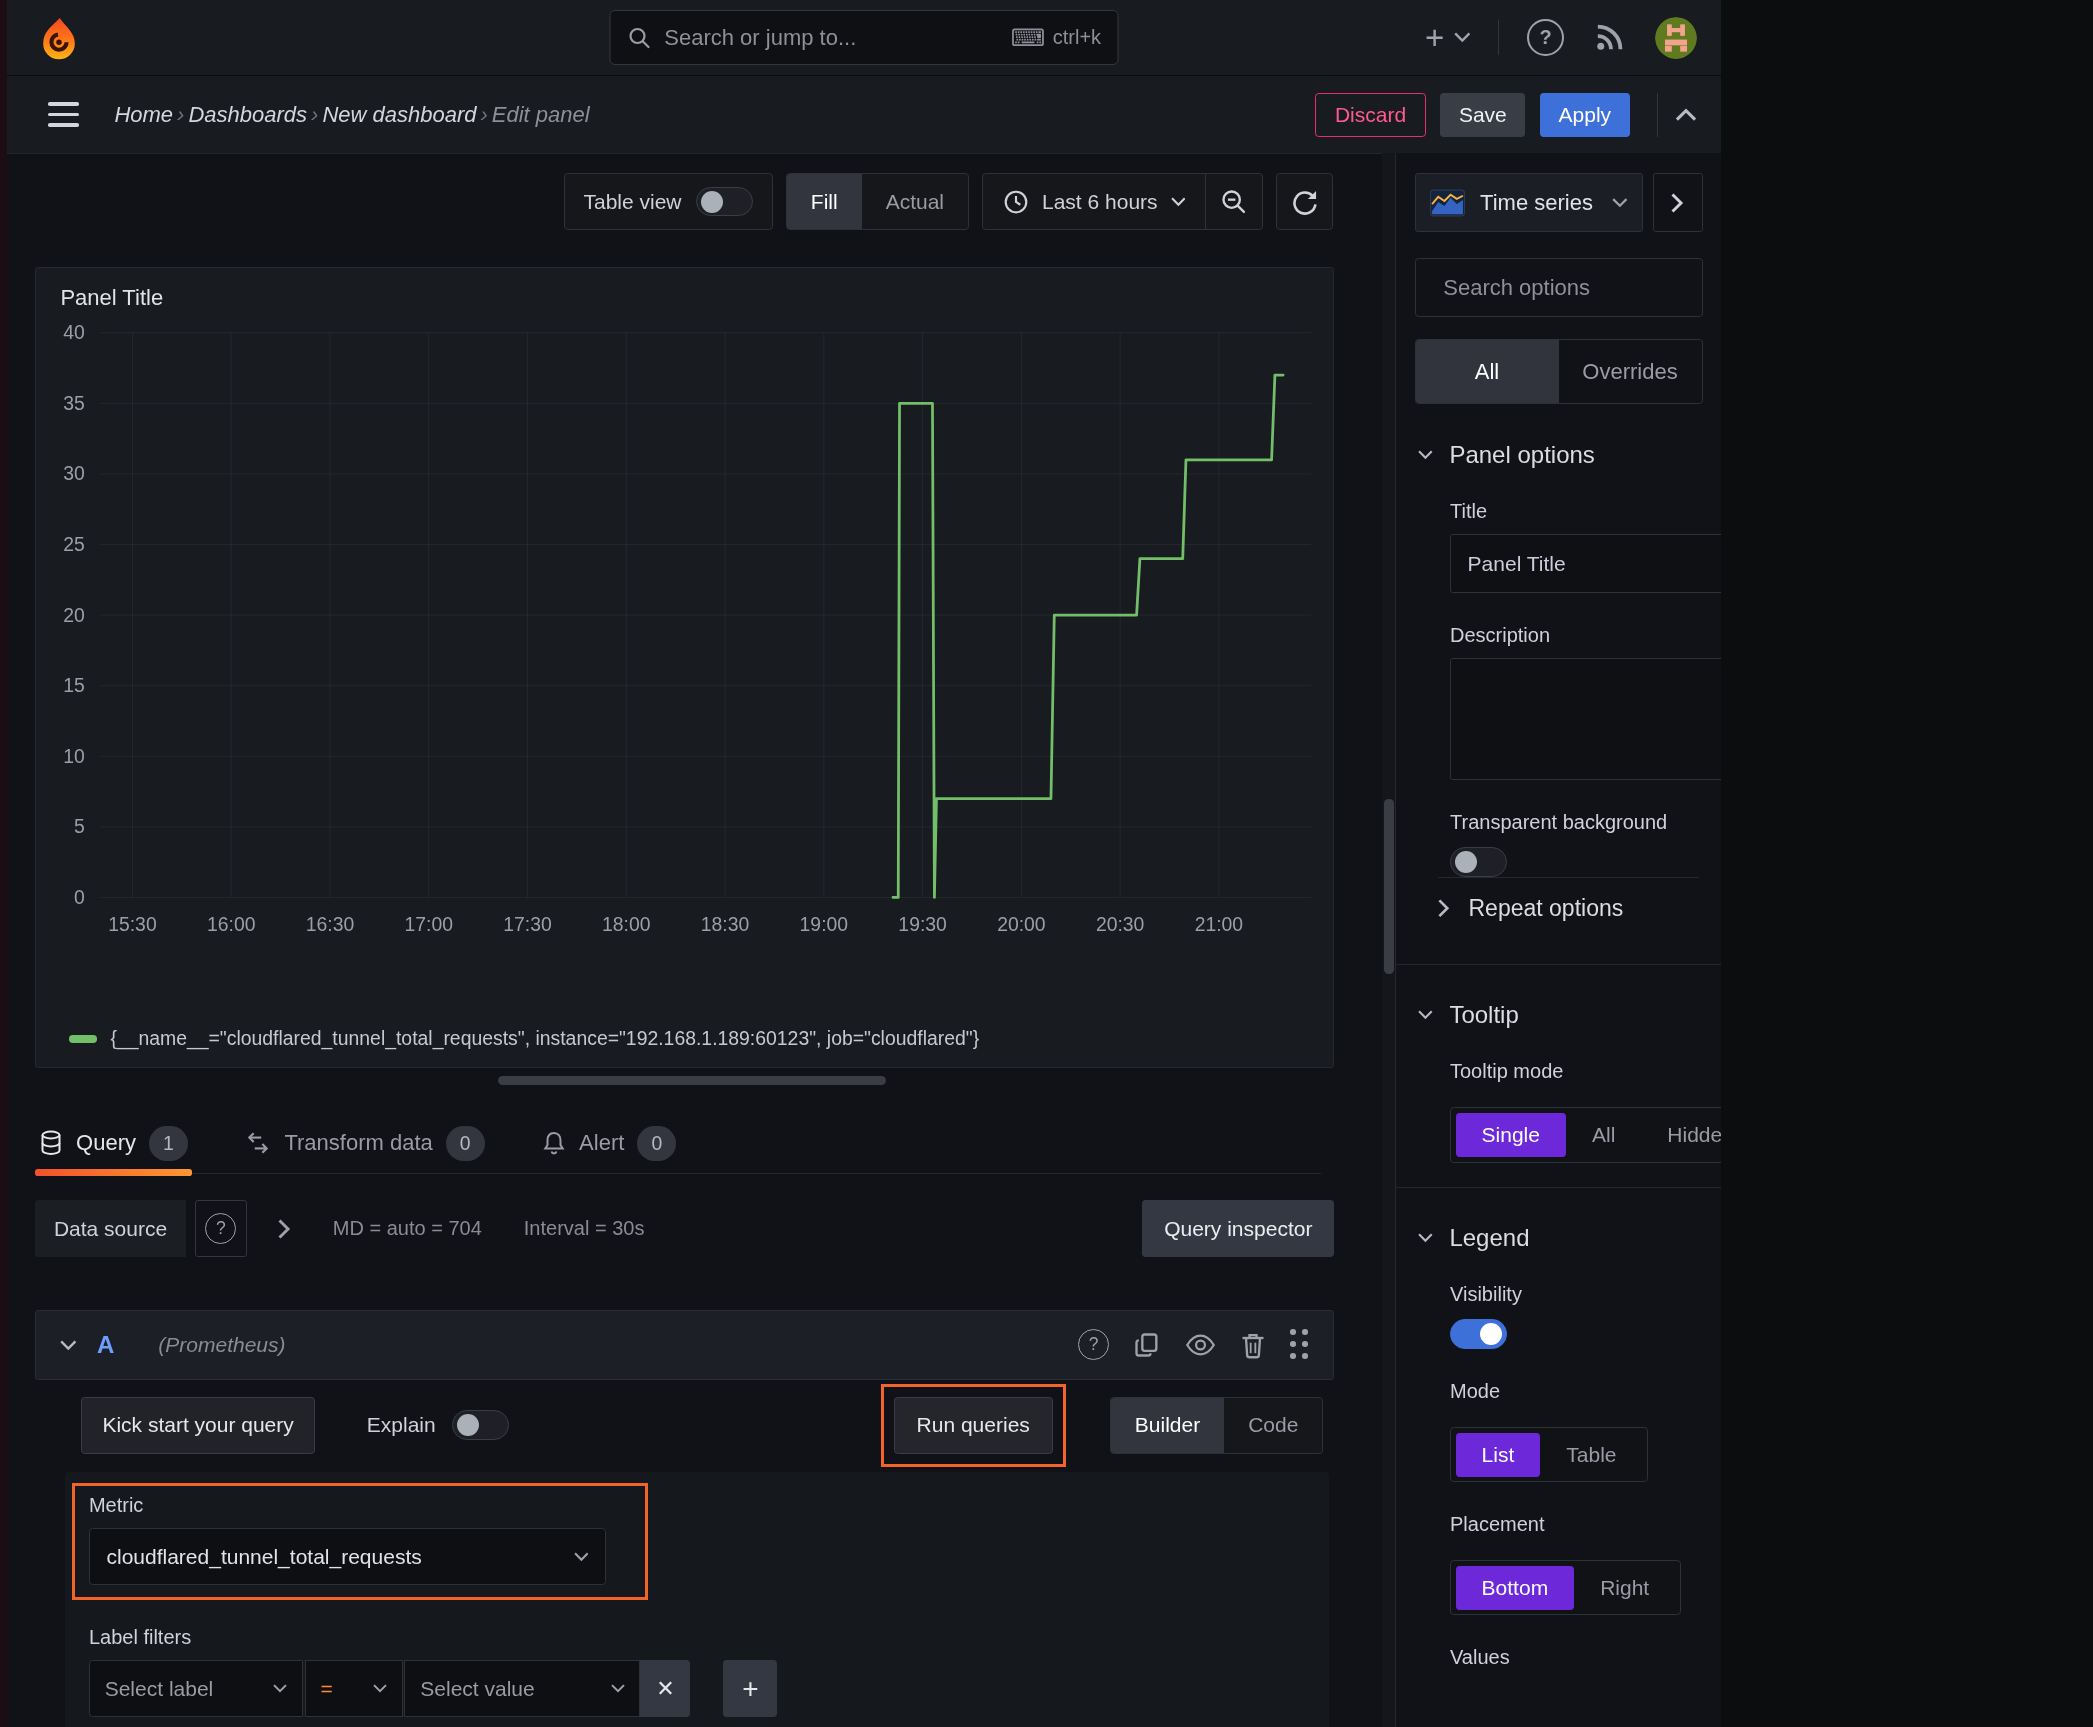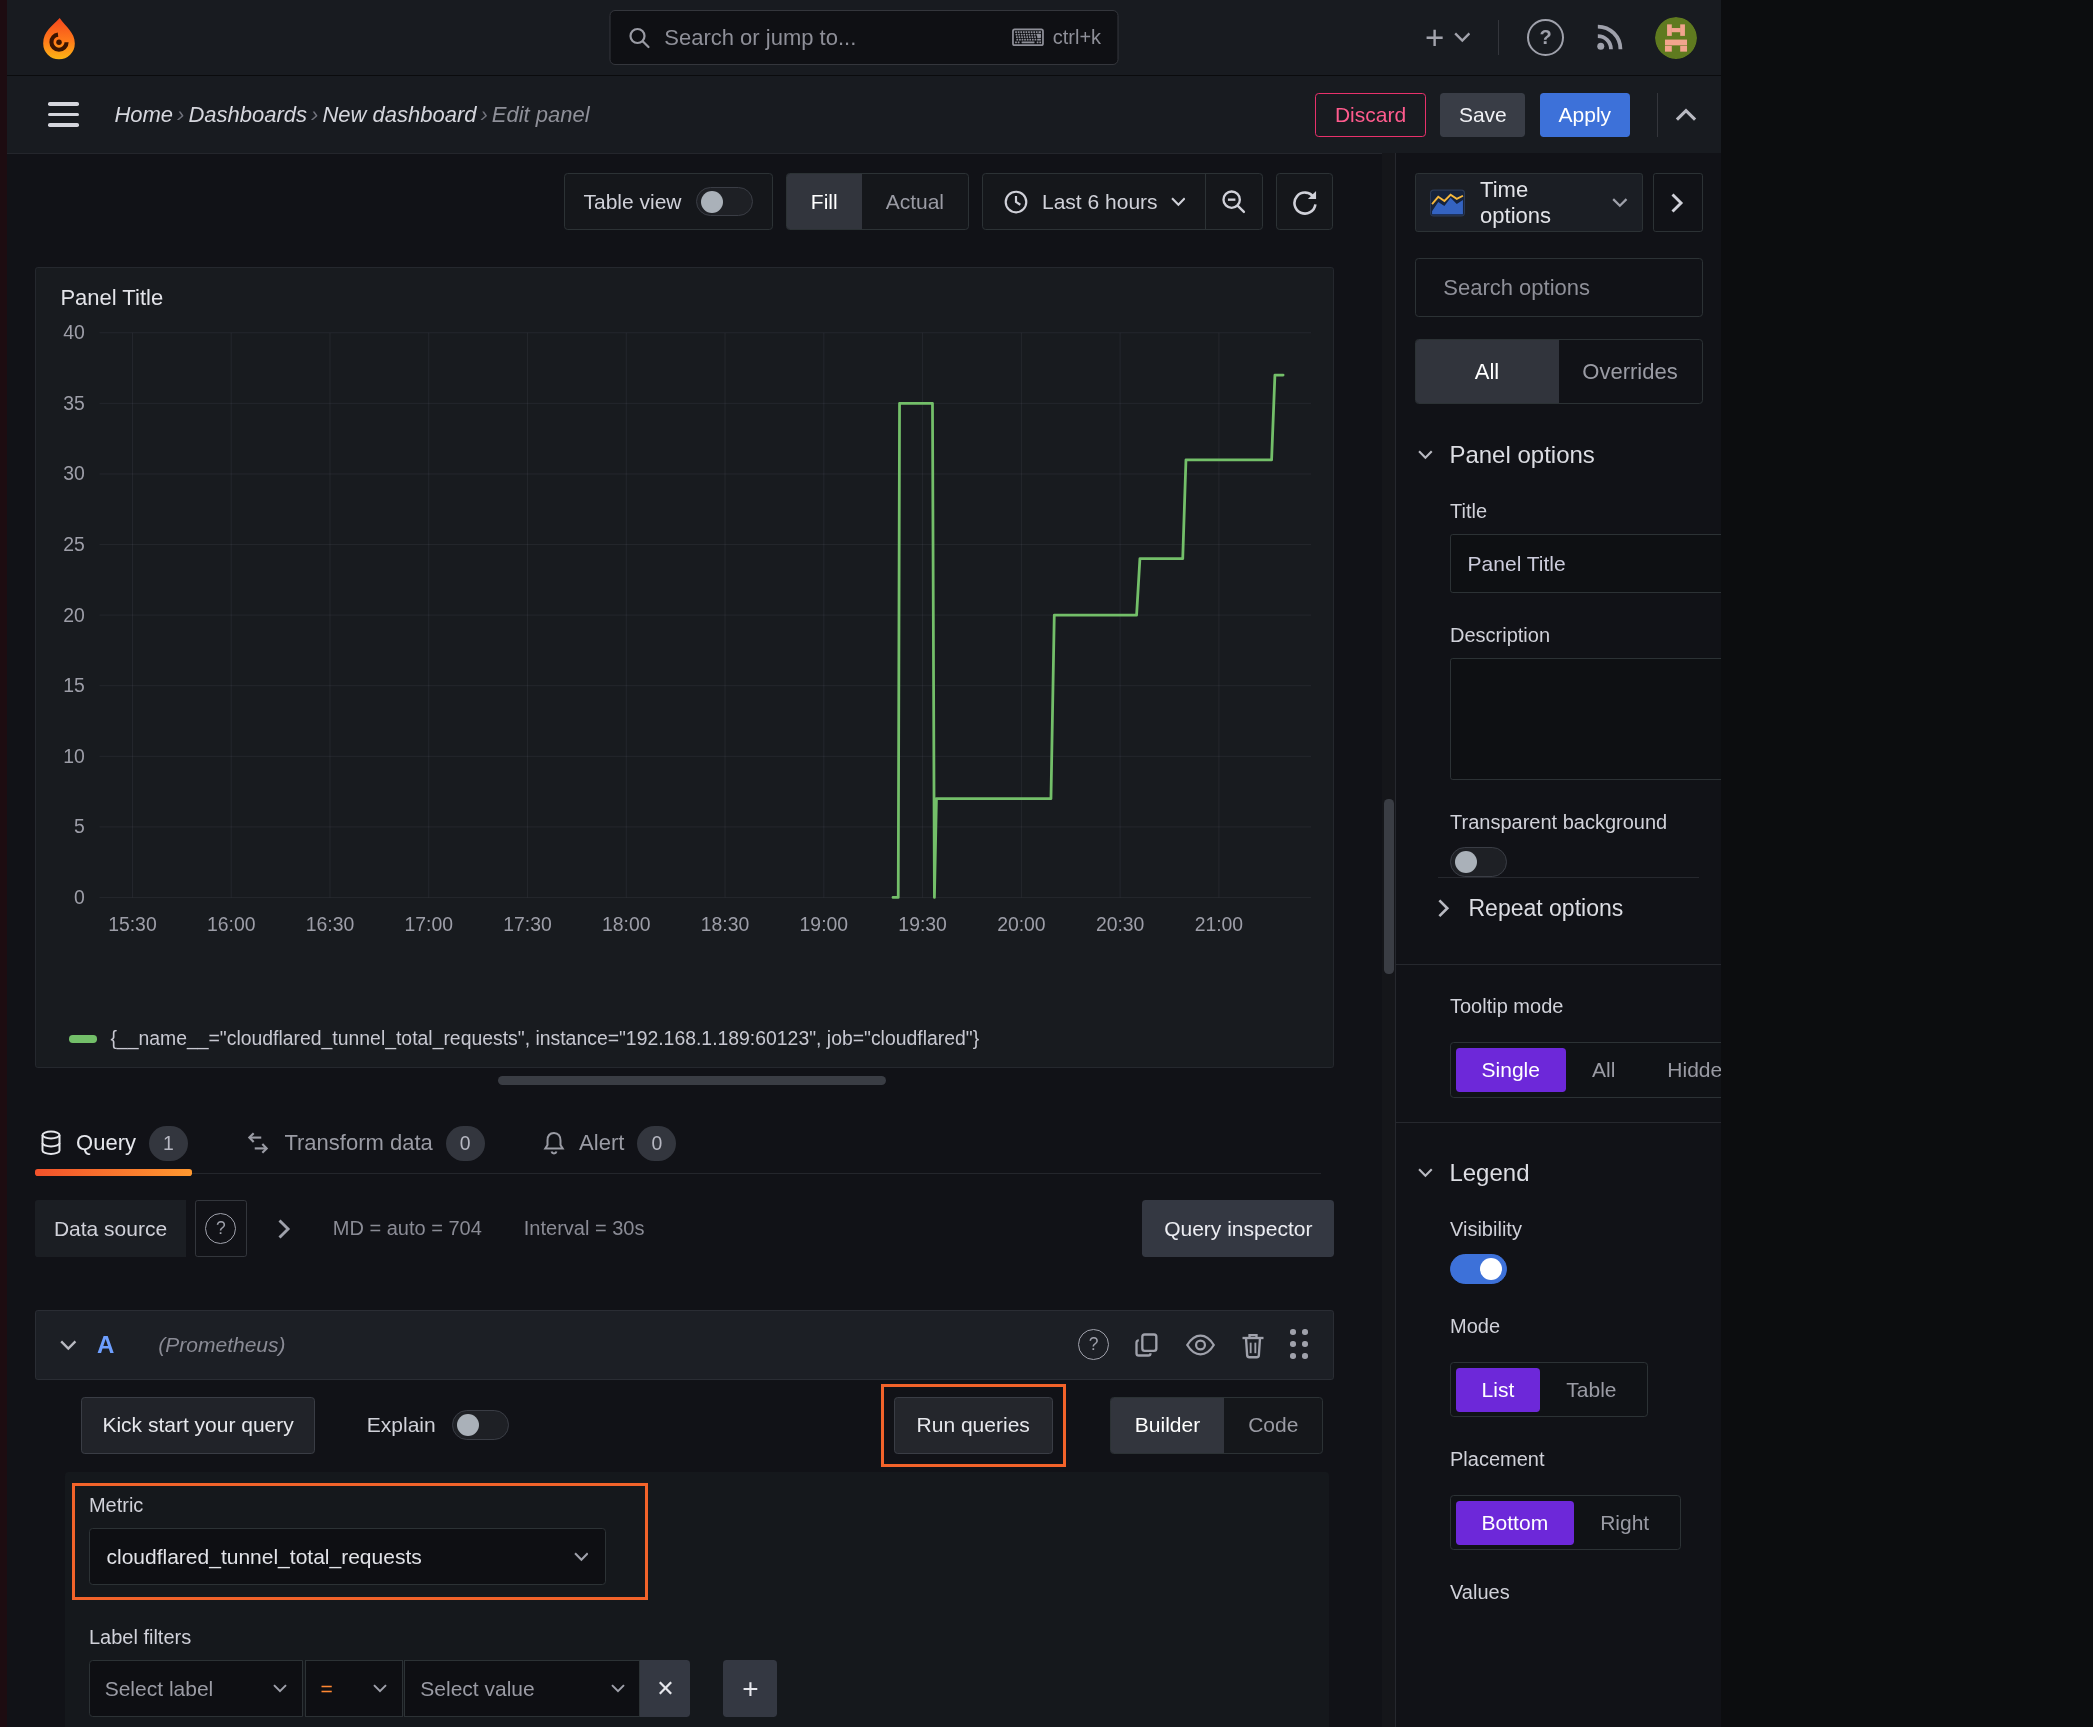--- a/index.html
+++ b/index.html
@@ -476,21 +476,21 @@
   </div>
 
   <aside class="sidebar">
     <div class="viz-row">
       <div class="viz-select">
         <svg class="ic" width="35" height="28" viewBox="0 0 34 26">
           <rect x="0.5" y="0.5" width="33" height="25" rx="3" fill="#16233c" stroke="#2c3a55"></rect>
           <path d="M2 21 L8 12 L14 16 L20 8 L26 14 L32 10 V24 H2 Z" fill="#3a6fd8" opacity="0.85"></path>
           <polyline points="2,14 8,7 14,11 20,5 26,9 32,6" fill="none" stroke="#f5b73d" stroke-width="1.8"></polyline>
         </svg>
-        <span class="vname">Time options</span>
+        <span class="vname">Time series</span>
         <svg class="ic" width="15.7" height="10" viewBox="0 0 14 9">
           <polyline points="1,1 7,7 13,1" fill="none" stroke="#9fa1ab" stroke-width="2"></polyline>
         </svg>
       </div>
       <div class="viz-expand">
         <svg class="ic" width="13" height="20" viewBox="0 0 9 14">
           <polyline points="1,1 7,7 1,13" fill="none" stroke="#d0d1d9" stroke-width="2"></polyline>
         </svg>
       </div>
     </div>
@@ -532,20 +532,26 @@
     <div class="collapse-row">
       <svg class="ic" width="12" height="18.5" viewBox="0 0 9 14">
         <polyline points="1,1 7,7 1,13" fill="none" stroke="#b9bac2" stroke-width="2"></polyline>
       </svg>
       <span>Repeat options</span>
     </div>
 
     <div class="hr-full"></div>
 
     
+    <div class="section-hdr">
+      <svg class="ic" width="14.8" height="10" viewBox="0 0 14 9">
+        <polyline points="1,1 7,7 13,1" fill="none" stroke="#b9bac2" stroke-width="2"></polyline>
+      </svg>
+      <span>Tooltip</span>
+    </div>
     <div class="fl">Tooltip mode</div>
     <div class="radio-group">
       <div class="chip sel">Single</div>
       <div class="chip">All</div>
       <div class="chip">Hidden</div>
     </div>
 
     <div class="hr-full"></div>
 
     

